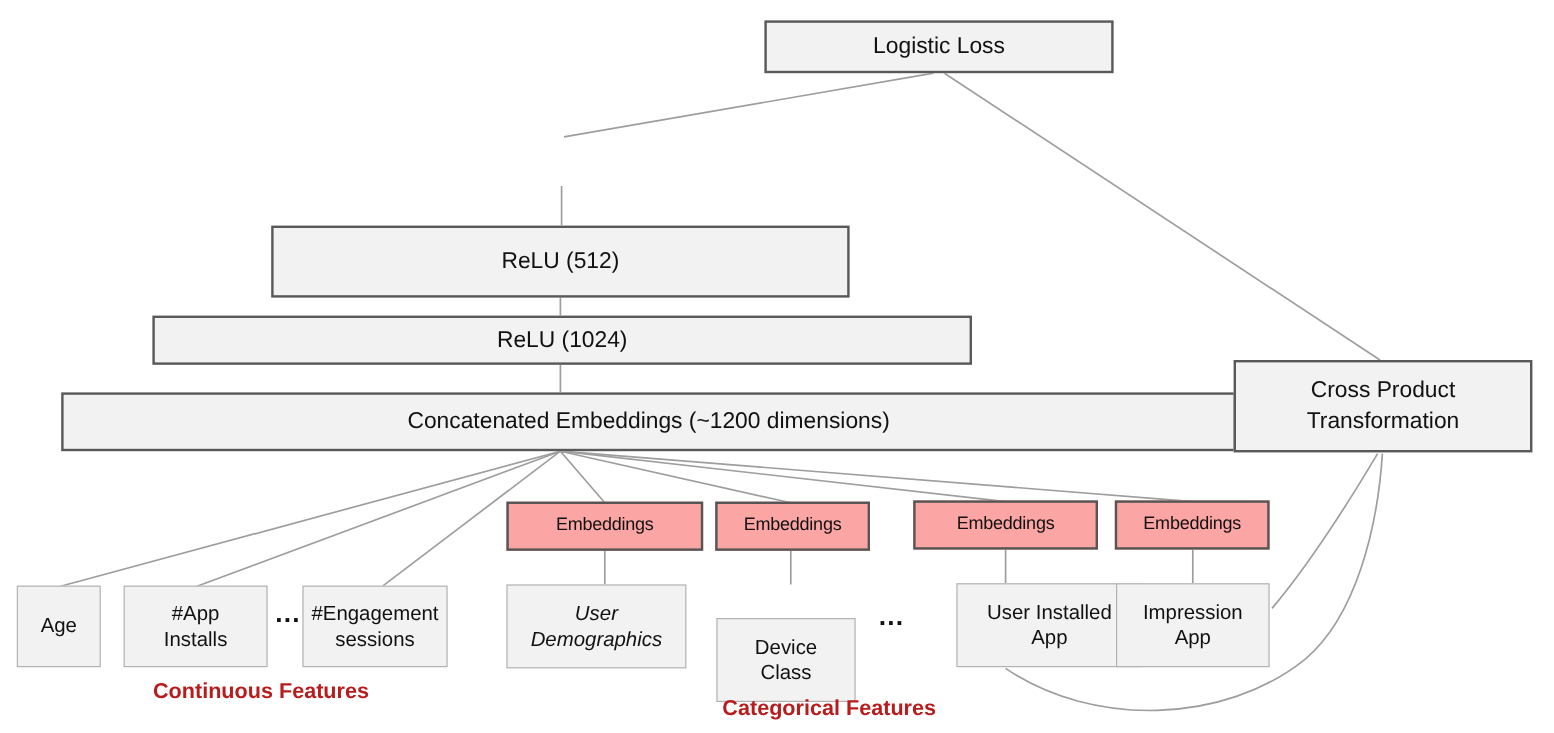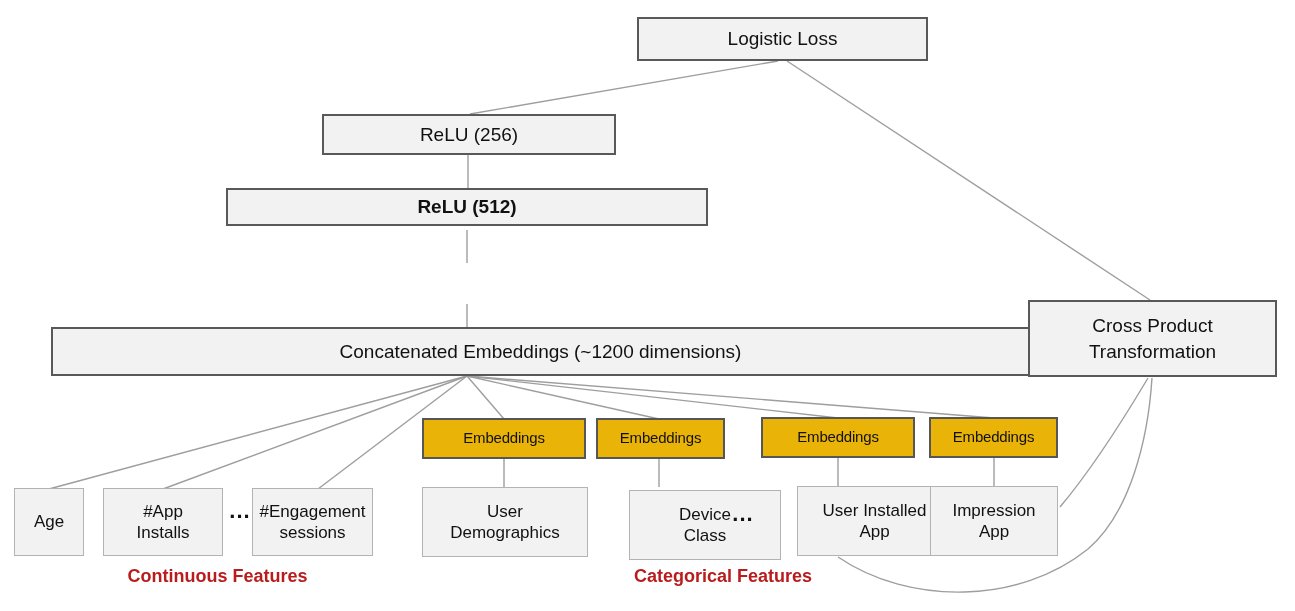--- a/index.html
+++ b/index.html
@@ -7,53 +7,53 @@
     position:relative; width:1295px; height:611px; background:#ffffff;
     font-family:"Liberation Sans", sans-serif; color:#111; overflow:hidden;
   }
   #wires { position:absolute; left:0; top:0; width:1295px; height:611px; }
   .node {
     position:absolute; box-sizing:border-box;
     display:flex; flex-direction:column; align-items:center; justify-content:center;
     text-align:center; background:#f2f2f2; line-height:1.25;
   }
   .lvl  { border:2px solid #595959; font-size:19px; }
-  .emb  { background:#eab308; border:2px solid #565656; font-size:15px; letter-spacing:-0.2px; }
+  .emb  { background:#fca5a5; border:2px solid #565656; font-size:15px; letter-spacing:-0.2px; }
   .feat { border:1.5px solid #b3b3b3; font-size:17px; }
   .dots { position:absolute; font-weight:bold; font-size:22px; letter-spacing:1px; color:#111; }
   .grouplabel { position:absolute; font-weight:bold; font-size:18px; color:#b91c1c; text-align:center; }
 
   
   #n-logistic   { left:637px;  top:17px;  width:291px; height:44px; }
   #n-relu256    { left:322px;  top:114px; width:294px; height:41px; }
-  #n-relu512    { left:226px;  top:188px; width:482px; height:38px;font-weight:bold; }
+  #n-relu512    { left:226px;  top:188px; width:482px; height:60px; }
   #n-relu1024   { left:127px;  top:263px; width:683px; height:41px; }
   #n-concat     { left:51px;   top:327px; width:979px; height:49px; }
   #n-cpt        { left:1028px; top:300px; width:249px; height:77px; line-height:1.35; }
 
   
   #n-emb1 { left:422px; top:418px; width:164px; height:41px; }
   #n-emb2 { left:596px; top:418px; width:129px; height:41px; }
   #n-emb3 { left:761px; top:417px; width:154px; height:41px; }
   #n-emb4 { left:929px; top:417px; width:129px; height:41px; }
 
   
   #n-age          { left:14px;  top:488px; width:70px;  height:68px; }
   #n-appinstalls  { left:103px; top:488px; width:120px; height:68px; }
   #n-engagement   { left:252px; top:488px; width:121px; height:68px; }
-  #n-userdemo     { left:422px; top:487px; width:166px; height:70px; }
-  #n-device       { left:597px; top:490px; width:152px; height:70px;margin-left:32px; }
+  #n-userdemo     { left:422px; top:487px; width:150px; height:70px;font-style:italic; }
+  #n-device       { left:597px; top:515px; width:116px; height:70px; }
   #n-userinstalled{ left:761px; top:486px; width:155px; height:70px;margin-left:36px; }
   #n-impression   { left:930px; top:486px; width:128px; height:70px; }
 
   #dots-continuous  { left:224px; top:498px; width:32px; text-align:center; }
   #dots-categorical { left:727px; top:501px; width:32px; text-align:center; }
 
   #lbl-continuous  { left:95px;  top:566px; width:245px; }
-  #lbl-categorical { left:570px; top:566px; width:242px;text-align:right; }
+  #lbl-categorical { left:570px; top:580px; width:242px; }
 </style>
 </head>
 <body>
 
 <div id="canvas">
 
   <svg id="wires" viewBox="0 0 1295 611" fill="none" stroke="#9e9e9e" stroke-width="1.4">
     <line x1="778" y1="61" x2="470" y2="114"></line>
     <line x1="787" y1="61" x2="1150" y2="300"></line>
     <line x1="468" y1="155" x2="468" y2="188"></line>
@@ -73,25 +73,25 @@
     <line x1="838" y1="458" x2="838" y2="486"></line>
     <line x1="994" y1="458" x2="994" y2="486"></line>
 
     <path d="M1148,378 Q1098,462 1060,507"></path>
     <path d="M838,557 C910,606 1020,604 1088,549 C1130,513 1148,440 1152,378"></path>
   </svg>
 
   <div class="node lvl" id="n-logistic">
     <span>Logistic Loss</span>
   </div>
-  <div class="node lvl" id="n-relu256">
-    <span>ReLU (256)</span>
-  </div>
   <div class="node lvl" id="n-relu512">
     <span>ReLU (512)</span>
+  </div>
+  <div class="node lvl" id="n-relu1024">
+    <span>ReLU (1024)</span>
   </div>
   <div class="node lvl" id="n-concat">
     <span>Concatenated Embeddings (~1200 dimensions)</span>
   </div>
   <div class="node lvl" id="n-cpt">
     <span>Cross Product</span>
     <span>Transformation</span>
   </div>
 
   <div class="node emb" id="n-emb1">

